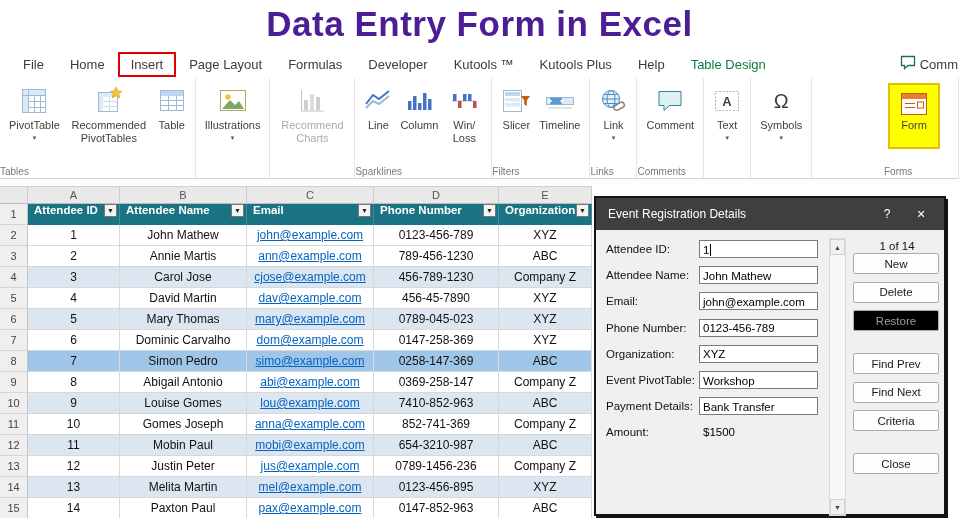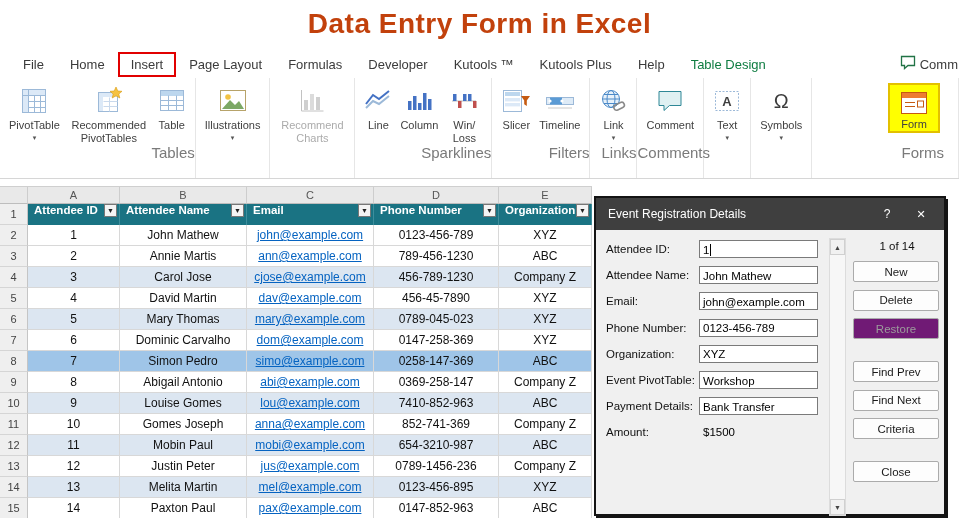--- a/index.html
+++ b/index.html
@@ -3,46 +3,46 @@
 <meta charset="utf-8">
 <style>
   *{margin:0;padding:0;box-sizing:border-box}
   :root{--header-teal:#1A7383;--band-blue:#DCE6F1;--selected-blue:#9FC5E8;--link-blue:#0563C1;
         --tab-green:#0E7C41;--highlight-red:#E10000;--form-yellow:#FFFF00;--arrow-green:#00713F}
   body{font-family:"Liberation Sans",sans-serif;background:#fff}
   .stage{position:relative;width:959px;height:518px;background:#fff;overflow:hidden}
 
   
   .banner{position:absolute;top:0;left:0;width:100%;height:48px;display:flex;align-items:center;
-          justify-content:center;font-size:28px;font-weight:900;color:#c2410c;letter-spacing:.5px}
+          justify-content:center;font-size:35px;font-weight:900;color:#4c1d95;letter-spacing:.5px}
 
   
   .tabsbar{position:absolute;top:50px;left:0;width:100%;height:28px;display:flex;align-items:center;
            padding-left:10px;font-size:13px;color:#3b3b3b;background:#fff}
   .tab{padding:5px 13px;white-space:nowrap}
   .tab.boxed{border:2px solid var(--highlight-red);padding:3px 11px}
   .tab.green{color:var(--tab-green)}
   .comments-chip{position:absolute;right:0;top:0;height:28px;display:flex;align-items:center;gap:4px;
                  padding:0 1px 0 10px;color:#3b3b3b;font-size:13px;white-space:nowrap;overflow:hidden}
 
   
   .ribbon{position:absolute;top:78px;left:0;width:100%;height:101px;border-bottom:1px solid #D6D6D6;
           display:flex;background:#fff}
   .rgroup{position:relative;display:flex;align-items:flex-start;justify-content:center;
           padding:5px 6px 16px;border-right:1px solid #E6E6E6;gap:2px}
   .rgroup:last-child{border-right:none}
-  .rgroup-label{position:absolute;bottom:17px;left:0;width:100%;text-align:right;font-size:15px;
+  .rgroup-label{position:absolute;bottom:1px;left:0;width:100%;text-align:left;font-size:10px;
                 color:#7A7A7A;white-space:nowrap}
   .rbtn{display:flex;flex-direction:column;align-items:center;gap:2px;font-size:11px;color:#404040;
         text-align:center;line-height:1.15;padding:2px 3px}
   .rbtn .ricon{height:32px;display:flex;align-items:center;justify-content:center}
   .rbtn .caret{font-size:7px;color:#555;line-height:1}
   .rbtn.disabled{color:#ABABAB}
   .rlabel.w82{width:82px}.rlabel.w66{width:66px}.rlabel.w36{width:36px}
-  .rbtn.form{background:var(--form-yellow);border:2px solid #E3C000;padding:5px 9px 15px;height:50px}
+  .rbtn.form{background:var(--form-yellow);border:2px solid #E3C000;padding:5px 9px 15px;height:66px}
   .green-arrow{position:absolute;left:750px;top:127px;pointer-events:none}
   .green-arrow polygon{fill:var(--arrow-green)}
   .omega{font-size:20px;color:#3b3b3b}
 
   
   .sheet{position:absolute;top:186px;left:0;width:592px;font-size:12px;color:#111;border-top:1px solid #CFCFCF}
   .srow{display:grid;grid-template-columns:28px 92px 127px 127px 125px 93px}
   .letters{height:17px}
   .letters .cell{background:#E9E9E9;border-right:1px solid #CDCDCD;border-bottom:1px solid #BDBDBD;
                  color:#555;font-size:11px}
@@ -78,25 +78,25 @@
   .fbox{width:119px;height:18px;background:#fff;border:1px solid #7A7A7A;font-size:11.5px;
         padding:1px 3px 0;display:flex;align-items:center;white-space:nowrap;overflow:hidden}
   .frow:first-child .fbox::after{content:"";width:1px;height:12px;background:#000;margin-left:1px}
   .fplain{font-size:11.5px;padding-left:4px}
   .dlg-scroll{position:absolute;left:233px;top:8px;width:17px;height:278px;display:flex;
               flex-direction:column;background:#F7F7F7;border:1px solid #DCDCDC}
   .sarrow{height:16px;display:flex;align-items:center;justify-content:center;font-size:7px;color:#444;
           background:#F1F1F1;border:1px solid #D0D0D0}
   .strack{flex:1}
   .dlg-right{position:absolute;left:257px;top:10px;width:88px}
-  .dlg-record{text-align:center;font-size:11.5px;margin-bottom:9px;color:#111}
+  .dlg-record{text-align:center;font-size:11.5px;margin-bottom:1px;color:#111}
   .dbtn{display:block;width:86px;height:21px;margin-bottom:7.5px;background:#FDFDFD;
         border:1px solid #ABABAB;border-radius:2px;font-size:11.5px;color:#1a1a1a;font-family:inherit}
   .dbtn.gap{margin-bottom:22px}
-  .dbtn:disabled{color:#9C9C9C;background:#701a75}
+  .dbtn:disabled{color:#9C9C9C;background:#000000}
 </style>
 </head>
 <body>
 
 <div class="stage">
 
   <div class="banner">Data Entry Form in Excel</div>
 
   <div class="tabsbar">
     <div id="tabs-host" style="display:flex;align-items:center">

